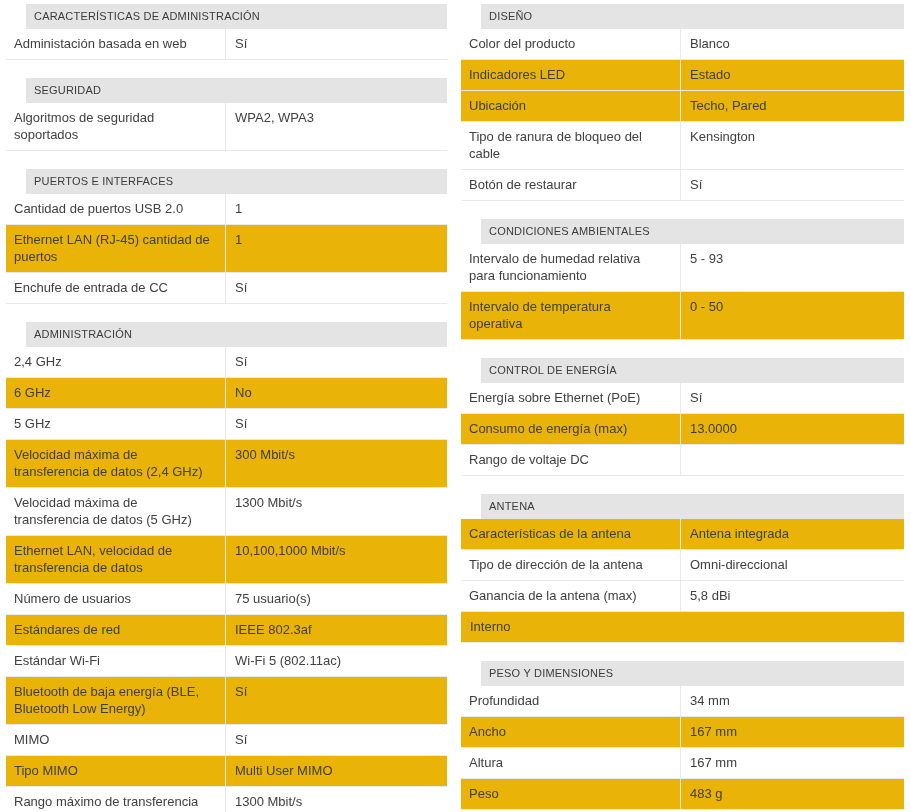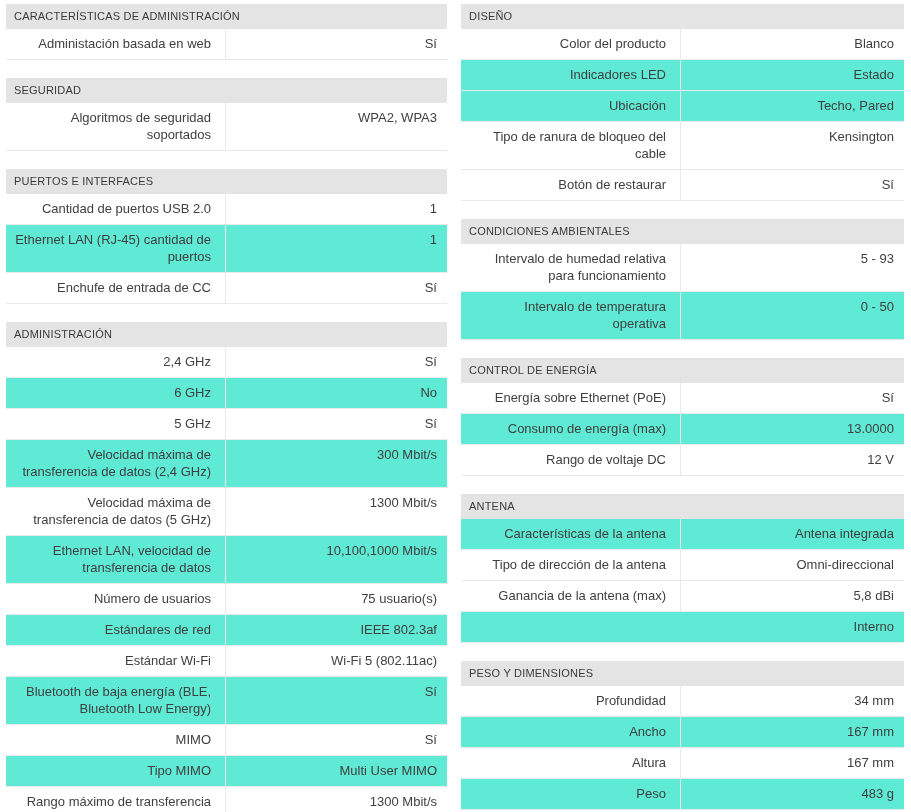--- a/index.html
+++ b/index.html
@@ -28,33 +28,33 @@
   .spec-header {
     background: #e4e4e4;
     color: #3b3b3b;
     font-size: 11px;
     letter-spacing: 0.2px;
     height: 25px;
     line-height: 15px;
     padding: 5px 8px;
     white-space: nowrap;
     overflow: hidden;
+    margin-left: 20px;
   }
   .spec-rows { width: 100%; }
   .spec-row {
     display: flex;
     align-items: stretch;
     border-bottom: 1px solid #e9e9e9;
     background: #ffffff;
     font-size: 13px;
     color: #404040;
     line-height: 17px;
-    text-align: right;
-  }
-  .spec-row.alt { background: #5eead4; }
+  }
+  .spec-row.alt { background: #eab308; }
   .spec-label {
     width: 220px;
     flex: 0 0 220px;
     padding: 6px 14px 7px 8px;
     border-right: 1px solid #e9e9e9;
   }
   .spec-value {
     flex: 1;
     padding: 6px 10px 7px 9px;
   }
@@ -229,21 +229,20 @@
     <div class="spec-value">Sí</div>
   </div>
 
   <div class="spec-row alt">
     <div class="spec-label">Consumo de energía (max)</div>
     <div class="spec-value">13.0000</div>
   </div>
 
   <div class="spec-row">
     <div class="spec-label">Rango de voltaje DC</div>
-    <div class="spec-value">12 V</div>
   </div>
 </div>
   </div>
 
   <div class="spec-section">
     <div class="spec-header">ANTENA</div>
     <div class="spec-rows">
   <div class="spec-row alt">
     <div class="spec-label">Características de la antena</div>
     <div class="spec-value">Antena integrada</div>

